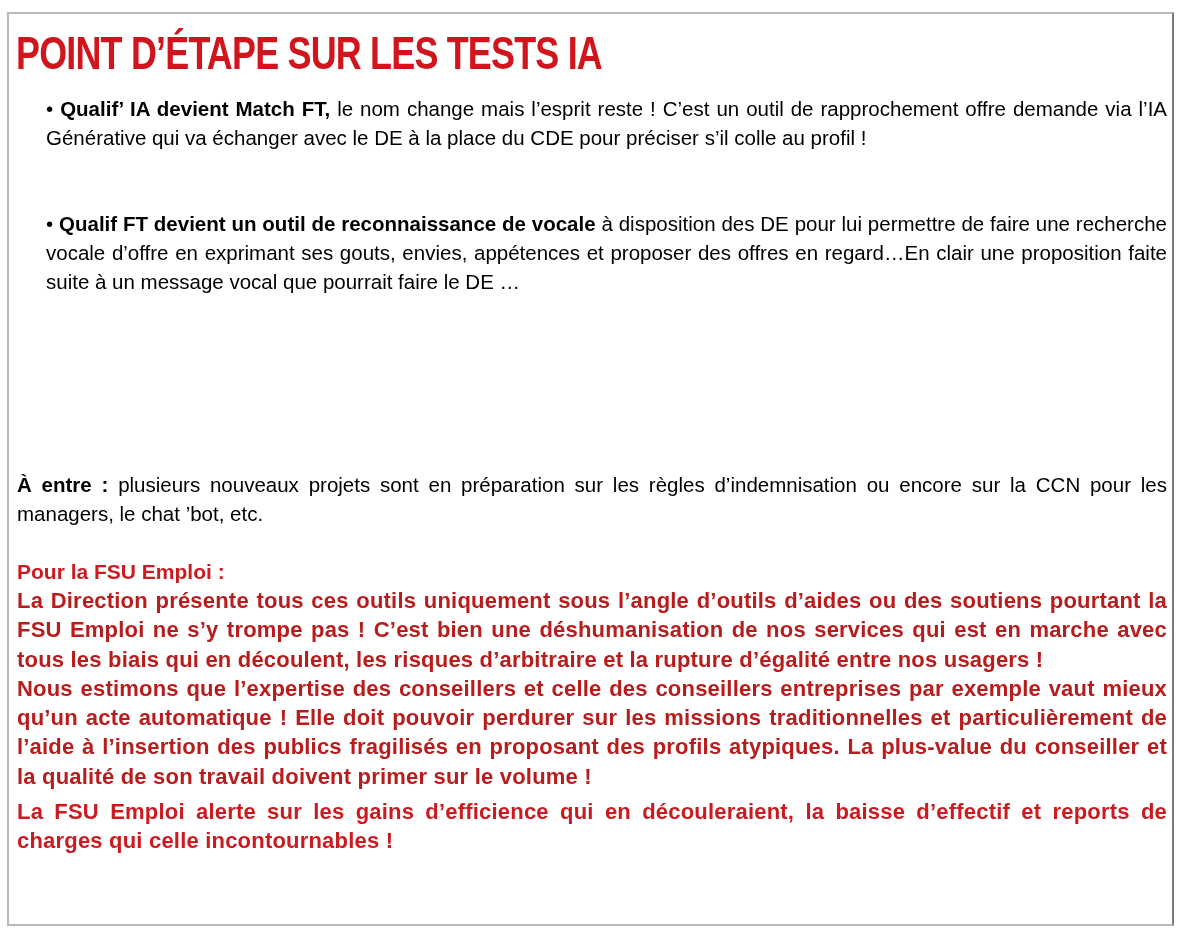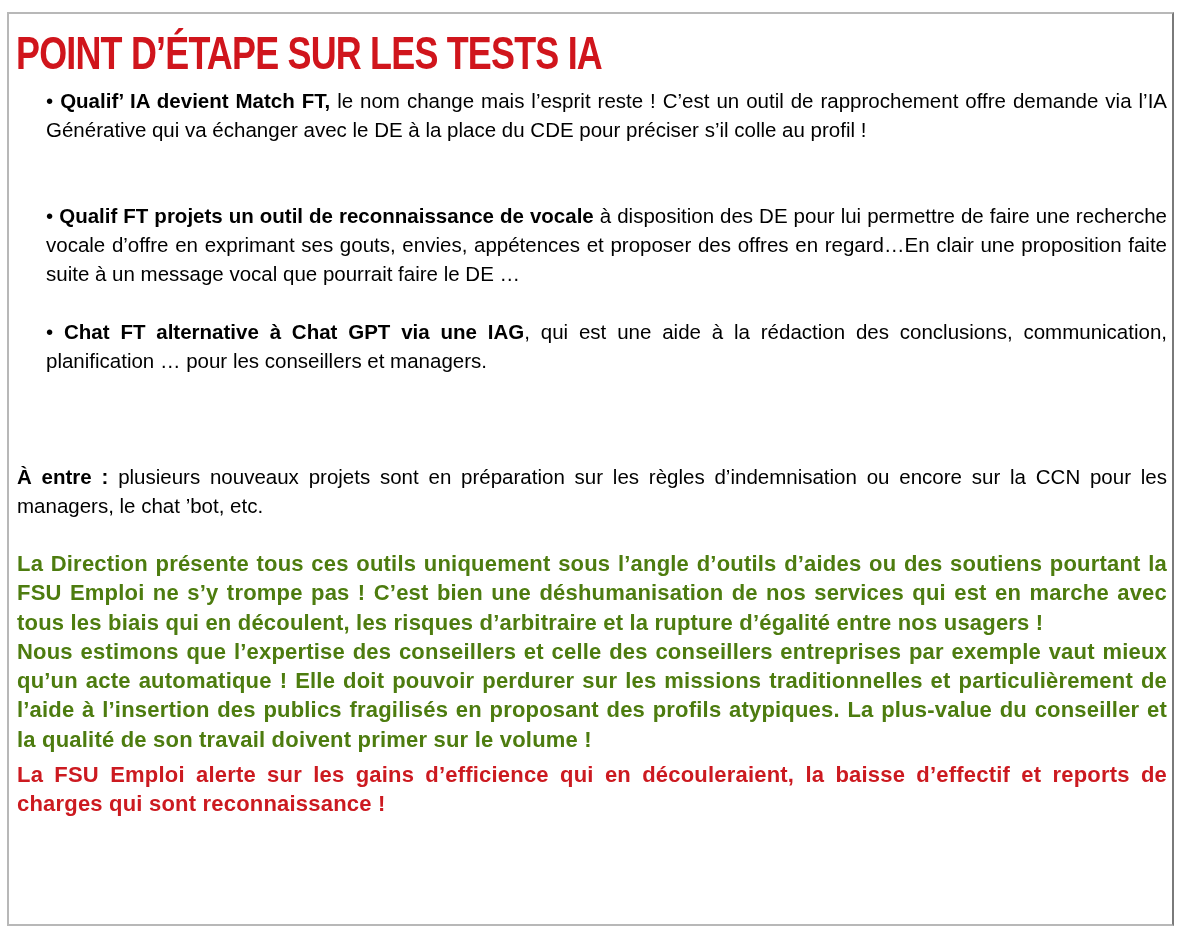--- a/index.html
+++ b/index.html
@@ -41,65 +41,64 @@
     }
     .body-text {
       position: absolute;
       left: 17px;
       width: 1150px;
       font-family: "Liberation Sans", sans-serif;
       font-size: 20.5px;
       line-height: 29px;
       color: #000000;
       text-align: justify;
+      margin-top: 8px;
     }
     .indent {
       left: 46px;
       width: 1121px;
     }
     .b { font-weight: bold; }
     .heavy {
       font-family: "Liberation Sans", sans-serif;
       font-weight: bold;
       font-size: 22px;
       line-height: 29.3px;
-      color: #4d7c0f;
+      color: #b91c1c;
       letter-spacing: 0.2px;
     }
     .red { color: #cc1a20; }
     p { margin: 0; }
   </style>
 </head>
 <body>
 
 <div class="frame"></div>
 
 <h1 class="title">POINT D’ÉTAPE SUR LES TESTS IA</h1>
 
 <div class="body-text indent" style="top:86px;">
   <p>
     <span>• </span><span class="b">Qualif’ IA devient Match FT,</span><span> le nom change mais l’esprit reste ! C’est un outil de rapprochement offre demande via l’IA Générative qui va échanger avec le DE à la place du CDE pour préciser s’il colle au profil !</span>
   </p>
 </div>
 
 <div class="body-text indent" style="top:201px;">
   <p>
-    <span>• </span><span class="b">Qualif FT projets un outil de reconnaissance de vocale</span><span> à disposition des DE pour lui permettre de faire une recherche vocale d’offre en exprimant ses gouts, envies, appétences et proposer des offres en regard…En clair une proposition faite suite à un message vocal que pourrait faire le DE …</span>
+    <span>• </span><span class="b">Qualif FT devient un outil de reconnaissance de vocale</span><span> à disposition des DE pour lui permettre de faire une recherche vocale d’offre en exprimant ses gouts, envies, appétences et proposer des offres en regard…En clair une proposition faite suite à un message vocal que pourrait faire le DE …</span>
   </p>
 </div>
 
 <div class="body-text indent" style="top:317px;">
-  <p>
-    <span>• </span><span class="b">Chat FT alternative à Chat GPT via une IAG</span><span>, qui est une aide à la rédaction des conclusions, communication, planification … pour les conseillers et managers.</span>
-  </p>
 </div>
 
 <div class="body-text" style="top:462px;">
   <p>
     <span class="b">À entre :</span><span> plusieurs nouveaux projets sont en préparation sur les règles d’indemnisation ou encore sur la CCN pour les managers, le chat ’bot, etc.</span>
   </p>
 </div>
 
 <div class="body-text" style="top:549px;">
+  <p class="b red" style="font-size:21px;">Pour la FSU Emploi :</p>
   <p class="heavy">La Direction présente tous ces outils uniquement sous l’angle d’outils d’aides ou des soutiens pourtant la FSU Emploi ne s’y trompe pas ! C’est bien une déshumanisation de nos services qui est en marche avec tous les biais qui en découlent, les risques d’arbitraire et la rupture d’égalité entre nos usagers !</p>
   <p class="heavy">Nous estimons que l’expertise des conseillers et celle des conseillers entreprises par exemple vaut mieux qu’un acte automatique ! Elle doit pouvoir perdurer sur les missions traditionnelles et particulièrement de l’aide à l’insertion des publics fragilisés en proposant des profils atypiques. La plus-value du conseiller et la qualité de son travail doivent primer sur le volume !</p>
-  <p class="heavy red" style="margin-top:6px;">La FSU Emploi alerte sur les gains d’efficience qui en découleraient, la baisse d’effectif et reports de charges qui sont reconnaissance !</p>
+  <p class="heavy red" style="margin-top:6px;">La FSU Emploi alerte sur les gains d’efficience qui en découleraient, la baisse d’effectif et reports de charges qui celle incontournables !</p>
 </div>
 
 </body></html>

